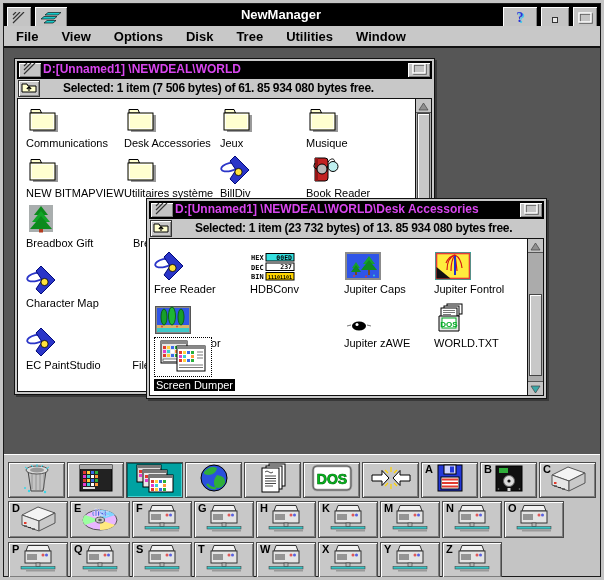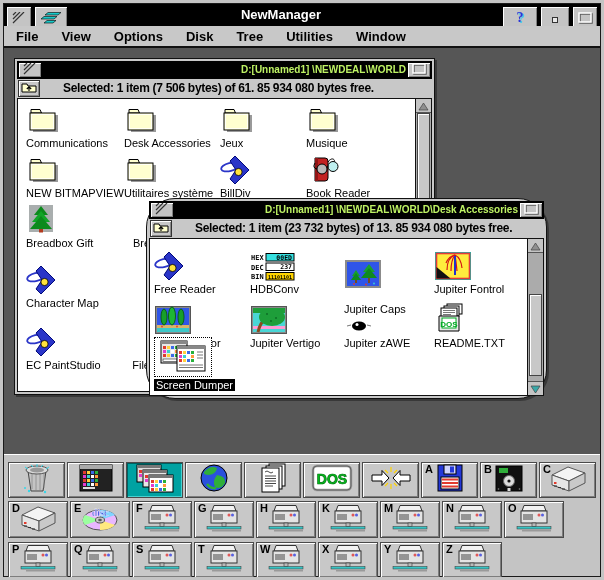--- a/index.html
+++ b/index.html
@@ -15,24 +15,24 @@
   
   .menubar{position:absolute;left:1px;top:23px;right:1px;height:22px;background:#c8c8c8;
            border-bottom:2px solid #111;display:flex;gap:23px;align-items:center;padding:0 12px;box-sizing:border-box;}
   .menu-item{font-weight:bold;font-size:13px;color:#000;white-space:nowrap;}
   
   .desktop{position:absolute;left:1px;top:47px;right:1px;top:47px;height:404px;background:#565656;}
   
   .win{position:absolute;background:#c8c8c8;border:1px solid #111;padding:2px;box-sizing:border-box;
        display:flex;flex-direction:column;box-shadow:2px 2px 0 rgba(0,0,0,0.35);}
   .win1{left:11px;top:55px;width:421px;height:337px;z-index:1;}
-  .win2{left:143px;top:195px;width:401px;height:201px;z-index:2;border-radius:29px;}
+  .win2{left:143px;top:195px;width:401px;height:201px;z-index:2;}
   .win-titlebar{height:18px;background:#000;display:flex;align-items:stretch;gap:1px;padding:1px;box-sizing:border-box;flex:0 0 18px;}
   .wbtn{width:22px;background:#c4c4c4;border:1px solid #000;display:flex;align-items:center;justify-content:center;box-shadow:inset 1px 1px 0 #fff,inset -1px -1px 0 #808080;}
-  .wtitle{flex:1;color:#bef264;font-weight:bold;font-size:10px;text-align:right;line-height:15px;white-space:nowrap;overflow:hidden;}
+  .wtitle{flex:1;color:#d946ef;font-weight:bold;font-size:12px;text-align:left;line-height:15px;white-space:nowrap;overflow:hidden;}
   .win-status{height:18px;flex:0 0 18px;display:flex;align-items:center;gap:23px;padding:1px 1px;box-sizing:border-box;}
   .up-btn{width:20px;height:15px;background:#c8c8c8;border:1px solid #333;box-shadow:inset 1px 1px 0 #fff,inset -1px -1px 0 #888;display:flex;align-items:center;justify-content:center;flex:0 0 20px;}
   .status-text{font-weight:bold;font-size:12px;letter-spacing:-0.3px;white-space:nowrap;overflow:hidden;}
   .win-content{flex:1;background:#fff;border:1px solid #111;position:relative;overflow:hidden;margin-top:1px;}
   
   .vscroll{position:absolute;top:0;right:0;bottom:0;width:15px;background:#ababab;border-left:1px solid #111;}
   .sb-btn{position:absolute;left:0;right:0;height:13px;background:#c4c4c4;border-bottom:1px solid #555;display:flex;align-items:center;justify-content:center;}
   .sb-btn.down{top:auto;bottom:0;border-bottom:none;border-top:1px solid #555;}
   .sb-thumb{position:absolute;left:1px;right:1px;background:#c8c8c8;border:1px solid #444;box-shadow:inset 1px 1px 0 #fff;}
   .v1 .sb-thumb{top:14px;height:170px;}
@@ -325,21 +325,21 @@
               <text x="1" y="18.5" font-size="7" fill="#000">DEC</text>
        <rect x="16" y="12" width="28" height="7.5" fill="#ffffff" stroke="#000"></rect>
        <text x="42" y="18.2" font-size="6.5" text-anchor="end" fill="#000">237</text>
               <text x="1" y="28" font-size="7" fill="#000">BIN</text>
        <rect x="16" y="21.5" width="28" height="7.5" fill="#ffd400" stroke="#000"></rect>
        <text x="42" y="27.7" font-size="5" text-anchor="end" fill="#000">11101101</text>
             </svg>
           </div>
           <div class="fi-label ">HDBConv</div>
         </div>
-        <div class="file-item" style="left: 194px; top: 16px; gap: 12px;">
+        <div class="file-item" style="left: 194px; top: 8px;">
           <div class="fi-icon">
             <svg width="38" height="30" viewBox="0 0 38 30">
    <rect x="1" y="1" width="36" height="28" fill="#8b8b8b"></rect>
    <rect x="3" y="3" width="32" height="24" fill="#2f55e8"></rect>
    <polygon points="12,11 16,17 8,17" fill="#18a12c"></polygon>
               <polygon points="12,14 17,21 7,21" fill="#0f8a20"></polygon>
               <rect x="11" y="21" width="2" height="3" fill="#7a4a1e"></rect>
    <polygon points="25,5 31,13 19,13" fill="#18a12c"></polygon>
               <polygon points="25,9 33,19 17,19" fill="#0f8a20"></polygon>
               <rect x="24" y="19" width="2" height="5" fill="#7a4a1e"></rect>
@@ -377,36 +377,20 @@
    <rect x="3" y="23" width="32" height="4" fill="#3cc8c8"></rect>
    <ellipse cx="10" cy="12" rx="3" ry="8" fill="#17a02a" stroke="#0a5f18"></ellipse>
    <ellipse cx="18" cy="11" rx="3.5" ry="9" fill="#1eb834" stroke="#0a5f18"></ellipse>
    <ellipse cx="27" cy="12" rx="3" ry="8" fill="#17a02a" stroke="#0a5f18"></ellipse>
    <circle cx="8" cy="21.5" r="0.9" fill="#e23b2e"></circle>
               <circle cx="23" cy="21.5" r="0.9" fill="#e23b2e"></circle>
             </svg>
           </div>
           <div class="fi-label ">Jupiter Lector</div>
         </div>
-        <div class="file-item" style="left: 100px; top: 62px;">
-          <div class="fi-icon">
-            <svg width="38" height="30" viewBox="0 0 38 30">
-   <rect x="1.5" y="1.5" width="35" height="27" fill="#888" stroke="#555"></rect>
-   <rect x="3" y="3" width="32" height="24" fill="#49d6d6"></rect>
-   <rect x="3" y="3" width="32" height="5" fill="#1e9e3a"></rect>
-   <rect x="3" y="21" width="32" height="3" fill="#ff9ad5"></rect>
-   <path d="M8,27 q2,-9 7,-13" stroke="#8a4b1e" stroke-width="3" fill="none"></path>
-   <ellipse cx="22" cy="12" rx="13" ry="9" fill="#1e9e3a"></ellipse>
-   <circle cx="17" cy="9" r="1" fill="#0c6e26"></circle>
-              <circle cx="26" cy="13" r="1" fill="#0c6e26"></circle>
-              <circle cx="21" cy="16" r="1" fill="#0c6e26"></circle>
-            </svg>
-          </div>
-          <div class="fi-label ">Jupiter Vertigo</div>
-        </div>
         <div class="file-item" style="left: 194px; top: 62px;">
           <div class="fi-icon">
             <svg width="30" height="18" viewBox="0 0 30 18">
    <path d="M3,9 l4,-1 M27,9 l-4,-1" stroke="#777"></path>
    <path d="M8,9 q7,-7 14,0" stroke="#888" fill="none"></path>
    <ellipse cx="15" cy="9" rx="7" ry="4.5" fill="#000"></ellipse>
    <circle cx="13" cy="7.5" r="1.5" fill="#fff"></circle>
             </svg>
           </div>
           <div class="fi-label ">Jupiter zAWE</div>
@@ -416,21 +400,21 @@
             <svg width="32" height="32" viewBox="0 0 32 32">
    <rect x="13" y="1" width="15" height="10" fill="#fff" stroke="#000"></rect>
    <rect x="10" y="3" width="15" height="10" fill="#fff" stroke="#000"></rect>
    <rect x="7" y="5" width="16" height="9" fill="#fff" stroke="#000"></rect>
    <path d="M9,7.5 h12 M9,9.5 h12 M9,11.5 h8" stroke="#555" stroke-width="0.8"></path>
    <path d="M5,13 h20 v15 h-20 z" fill="#e8e8e8" stroke="#000"></path>
    <rect x="8" y="15" width="14" height="10" fill="#fff" stroke="#00aa22"></rect>
    <text x="15" y="23.5" text-anchor="middle" font-size="8" font-weight="bold" fill="#00aa22" font-family="Liberation Sans,sans-serif">DOS</text>
             </svg>
           </div>
-          <div class="fi-label ">README.TXT</div>
+          <div class="fi-label ">WORLD.TXT</div>
         </div>
         <div class="file-item" style="left: 4px; top: 104px;">
           <div class="fi-icon">
             <span class="sel-box"><svg width="46" height="32" viewBox="0 0 46 32">
    <rect x="1" y="1" width="26" height="22" fill="#e8e8e8" stroke="#000"></rect>
    <rect x="1" y="1" width="26" height="3" fill="#888"></rect>
    <rect x="3" y="6" width="3" height="3" fill="#e23b2e"></rect>
                 <rect x="7" y="6" width="3" height="3" fill="#ffd23c"></rect>
                 <rect x="11" y="6" width="3" height="3" fill="#3a6ae8"></rect>
                 <rect x="15" y="6" width="3" height="3" fill="#27b23b"></rect>

